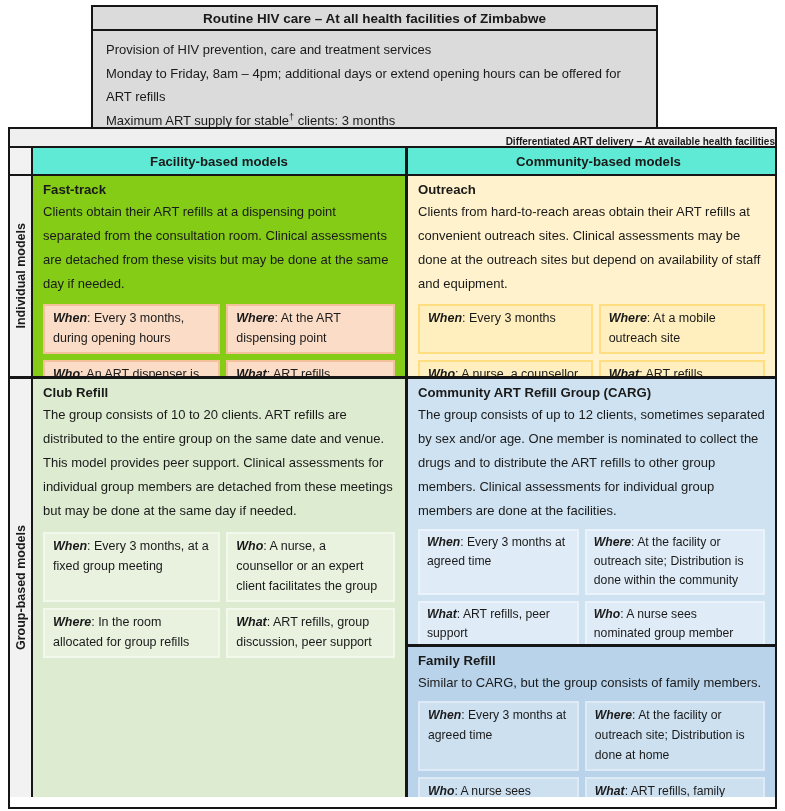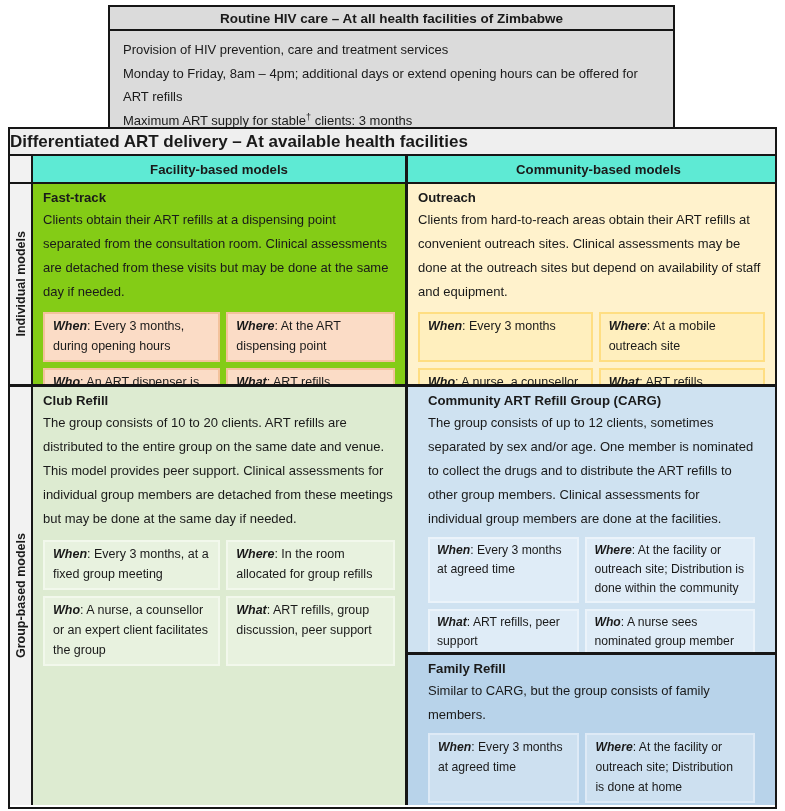--- a/index.html
+++ b/index.html
@@ -5,28 +5,28 @@
   html,body { margin:0; padding:0; }
   body {
     position:relative; width:785px; height:811px; background:#ffffff;
     font-family:"Liberation Sans","DejaVu Sans",sans-serif; color:#1a1a1a;
     -webkit-font-smoothing:antialiased;
   }
   * { box-sizing:border-box; }
   sup { font-size:9px; vertical-align:super; line-height:0; }
 
   
-  .topbox { position:absolute; left:108px; top:5px; width:567px; background:#dbdbdb; border:2px solid #161616; }
+  .topbox { position:absolute; left:91px; top:5px; width:567px; background:#dbdbdb; border:2px solid #161616; }
   .topbox-title { border-bottom:2px solid #161616; font-weight:700; text-align:center; font-size:13.5px; padding:4px 4px 3px; }
   .topbox-body { padding:6px 13px 8px; }
   .topbox-line { font-size:13px; line-height:23px; margin:1px 0; }
 
   
   .tbl { position:absolute; left:8px; top:127px; width:769px; height:682px; border:2px solid #161616; background:#fff; }
-  .tbl-title { height:27px; background:#efefef; border-bottom:2px solid #161616; font-weight:700; text-align:left; font-size:17px; line-height:25px; }
+  .tbl-title { height:19px; background:#efefef; border-bottom:2px solid #161616; font-weight:700; text-align:right; font-size:10px; line-height:25px; }
   .hdr-row { display:grid; grid-template-columns:21px 374px 1fr; height:28px; background:#5eead4; border-bottom:2px solid #161616; }
   .hdr-cell { border-left:2px solid #161616; display:flex; align-items:center; justify-content:center; font-weight:700; font-size:13.2px; }
   .hdr-cell.community { border-left-width:3px;padding-left:14px; }
   .row-ind { display:grid; grid-template-columns:21px 374px 1fr; height:203px; border-bottom:3px solid #161616; }
   .row-grp { display:grid; grid-template-columns:21px 374px 1fr; height:418px; }
 
   .label-cell { background:#f2f2f2; display:flex; align-items:center; justify-content:center; overflow:hidden; }
   .vtext { writing-mode:vertical-rl; transform:rotate(180deg); font-weight:700; font-size:12.5px; white-space:nowrap; }
 
   .mcell { border-left:2px solid #161616; padding:4px 10px 6px; overflow:hidden; }
@@ -36,21 +36,21 @@
 
   .boxes { display:grid; grid-template-columns:1.05fr 1fr; gap:6px; margin-top:8px; }
   .box { border:2px solid; padding:2px 8px 4px; font-size:12.5px; line-height:20px; }
   .lbl { font-weight:700; font-style:italic; }
 
   .peach  { background:#84cc16; } .peach .box  { background:#fbdcc6; border-color:#f3c29c; }
   .yellow { background:#fff2cc; } .yellow .box { background:#ffefbe; border-color:#ffde82; }
   .green  { background:#ddebd1; } .green .box  { background:#e8f2df; border-color:#f2f8ec; }
 
   .rightcol { display:flex; flex-direction:column; border-left:3px solid #161616; overflow:hidden; }
-  .subcell { padding:4px 20px 4px; overflow:hidden; }
+  .subcell { padding:4px 10px 4px; overflow:hidden; }
   .carg   { background:#cfe2f1; flex:1; } .carg .box   { background:#dfecf7; border-color:#ebf3fa; }
   .family { background:#b8d3ea; height:153px; border-top:3px solid #161616; } .family .box { background:#cde0f0; border-color:#deeaf6; }
   .carg .m-desc { line-height:24px; }
   .carg .boxes { margin-top:6px; grid-template-columns:1fr 1.12fr; }
   .carg .box { font-size:12.2px; line-height:19px; padding:2px 7px 3px; }
   .family .boxes { margin-top:6px; grid-template-columns:1fr 1.12fr; }
   .family .box { font-size:12.2px; line-height:20px; }
   .green .boxes { margin-top:9px;border-radius:11px; }
 </style>
 </head>
@@ -105,22 +105,22 @@
   <div class="row-grp">
     <div class="label-cell">
       <span class="vtext">Group-based models</span>
     </div>
 
     <div class="mcell green">
       <div class="m-title">Club Refill</div>
       <div class="m-desc">The group consists of 10 to 20 clients. ART refills are distributed to the entire group on the same date and venue. This model provides peer support. Clinical assessments for individual group members are detached from these meetings but may be done at the same day if needed.</div>
       <div class="boxes">
         <div class="box"><span class="lbl">When</span><span>: Every 3 months, at a fixed group meeting</span></div>
+        <div class="box"><span class="lbl">Who</span><span>: A nurse, a counsellor or an expert client facilitates the group</span></div>
         <div class="box"><span class="lbl">Where</span><span>: In the room allocated for group refills</span></div>
-        <div class="box"><span class="lbl">Who</span><span>: A nurse, a counsellor or an expert client facilitates the group</span></div>
         <div class="box"><span class="lbl">What</span><span>: ART refills, group discussion, peer support</span></div>
       </div>
     </div>
 
     <div class="rightcol">
       <div class="subcell carg">
         <div class="m-title">Community ART Refill Group (CARG)</div>
         <div class="m-desc">The group consists of up to 12 clients, sometimes separated by sex and/or age. One member is nominated to collect the drugs and to distribute the ART refills to other group members. Clinical assessments for individual group members are done at the facilities.</div>
         <div class="boxes">
           <div class="box"><span class="lbl">When</span><span>: Every 3 months at agreed time</span></div>

